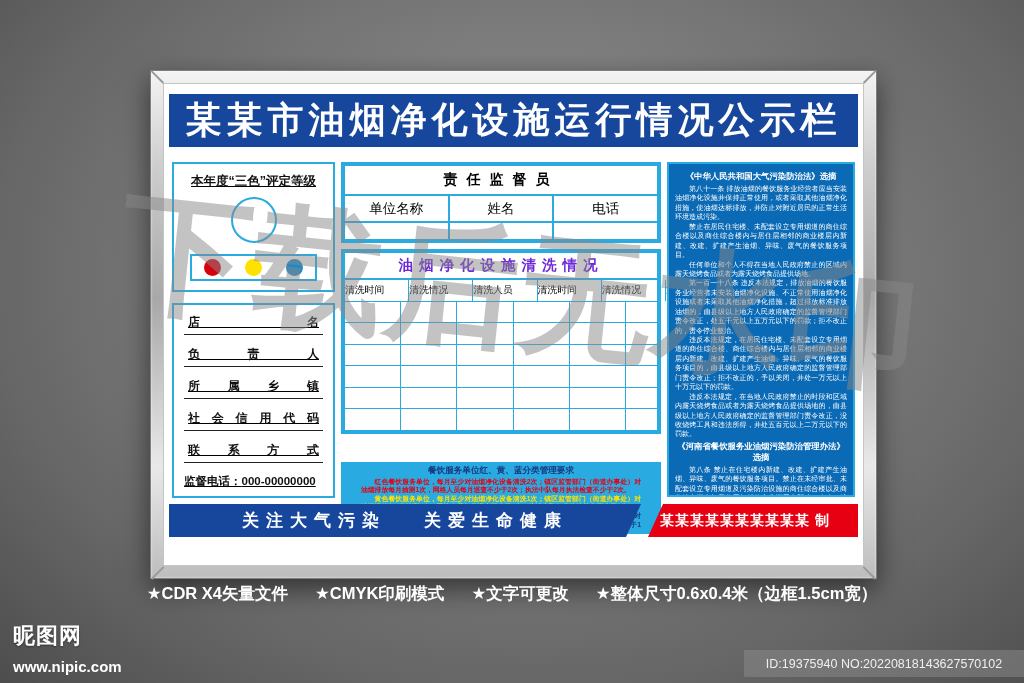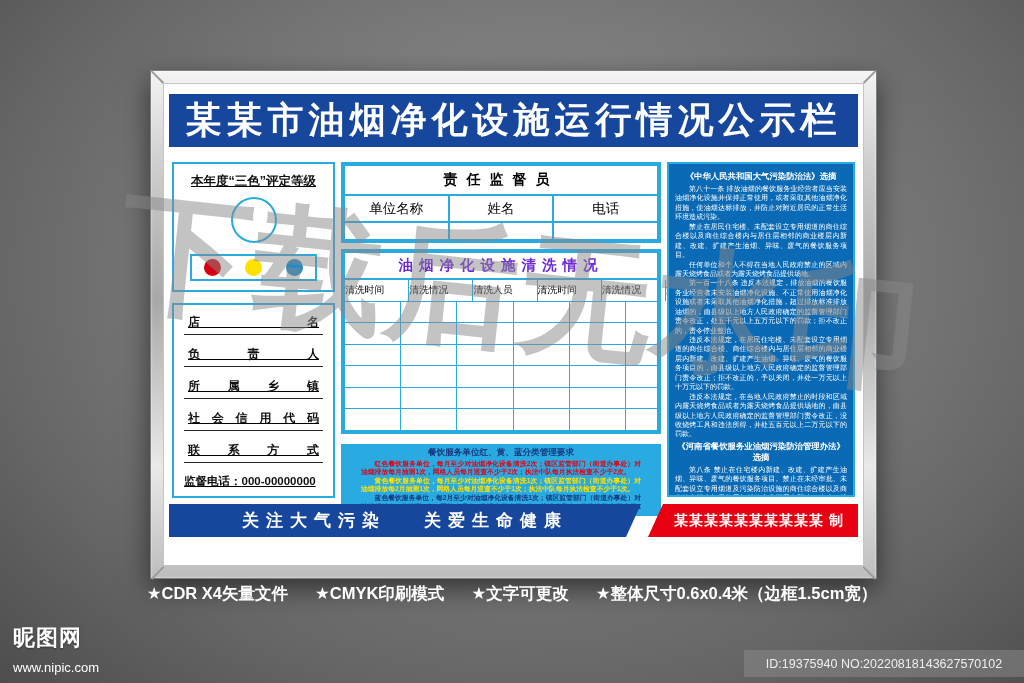--- a/index.html
+++ b/index.html
@@ -50,53 +50,53 @@
   .sup-cell + .sup-cell { border-left:2px solid #29abe2; }
   .sup-empty .sup-cell { height:16px; }
   .clean-table { margin-top:6px; border:4px solid #29abe2; background:#fff; }
   .clean-title { height:25px; display:flex; align-items:center; justify-content:center;
     font-weight:bold; font-size:14.5px; letter-spacing:6px; color:#6d28d9; }
   .c-row { display:flex; border-top:1.5px solid #29abe2;gap:24px; }
   .c-cell { flex:1; height:20.5px; display:flex; align-items:center; justify-content:center;
     font-size:9.8px; color:#000; white-space:nowrap; }
   .c-cell + .c-cell { border-left:1.5px solid #29abe2; }
   .c-head { border-top:2px solid #29abe2; }
-  .req-box { margin-top:10px; height:72px; background:#29abe2; padding:3px 20px 2px; overflow:hidden; }
+  .req-box { margin-top:28px; height:72px; background:#29abe2; padding:3px 20px 2px; overflow:hidden; }
   .req-title { text-align:center; font-weight:bold; font-size:8.6px; color:#16387f; margin-bottom:1px; }
   .req-box p { font-size:6.8px; line-height:1.27; text-indent:2em; text-align:justify; font-weight:bold; }
   .req-red { color:#e60012; } .req-yellow { color:#ffe100; } .req-blue { color:#16387f; }
 
   
   .right-col { position:absolute; left:504px; top:79px; width:188px; height:335px;
     background:#0a6ab5; border:2px solid #29abe2; padding:5px 6px; color:#fff; overflow:hidden; }
   .law-title { text-align:center; font-weight:bold; font-size:8.4px; margin:2px 0 2px; }
   .right-col p { font-size:7px; line-height:1.35; text-indent:2em; text-align:justify; }
 
   
   .bottom-band { position:absolute; left:6px; right:6px; top:421px; height:33px; }
   .band-blue { position:absolute; left:0; top:0; width:472px; height:100%; background:#17479d;
     clip-path:polygon(0 0,100% 0,calc(100% - 15px) 100%,0 100%);
     display:flex; align-items:center; justify-content:center; gap:38px;
     color:#fff; font-weight:bold; font-size:17px; letter-spacing:7px; white-space:nowrap; }
   .band-red { position:absolute; left:479px; right:0; top:0; height:100%; background:#e60012;
     clip-path:polygon(15px 0,100% 0,100% 100%,0 100%);
-    display:flex; align-items:center; justify-content:center; padding-left:12px;
+    display:flex; align-items:center; justify-content:flex-start; padding-left:12px;
     color:#fff; font-weight:bold; font-size:14px; letter-spacing:1px; white-space:nowrap; }
 
   
   .watermark { position:absolute; left:118px; top:208px; width:880px; z-index:40;
     font-size:132px; font-weight:bold; color:rgba(135,135,135,.5); letter-spacing:2px;
     transform:rotate(6deg); white-space:nowrap; pointer-events:none; }
 
   
   .caption { position:absolute; left:0; right:0; top:583px; display:flex; justify-content:center; gap:27px;
     color:#fff; font-weight:bold; font-size:16.5px; white-space:nowrap; }
   .site-logo { position:absolute; left:13px; bottom:8px; display:flex; align-items:baseline; gap:7px; color:#fff;flex-direction:column; }
   .site-logo .zh { font-size:22px; font-weight:bold; letter-spacing:1px; text-shadow:0 1px 2px rgba(0,0,0,.4); }
-  .site-logo .url { font-size:13px; font-weight:normal; }
+  .site-logo .url { font-size:15px; font-weight:bold; }
   .id-box { position:absolute; right:0; bottom:6px; width:280px; height:27px;
     background:rgba(140,140,140,.5); color:#efefef; font-size:12.5px;
     display:flex; align-items:center; justify-content:center; white-space:nowrap; }
 </style>
 </head>
 <body>
 
 <div class="stage">
 
   <div class="frame">

